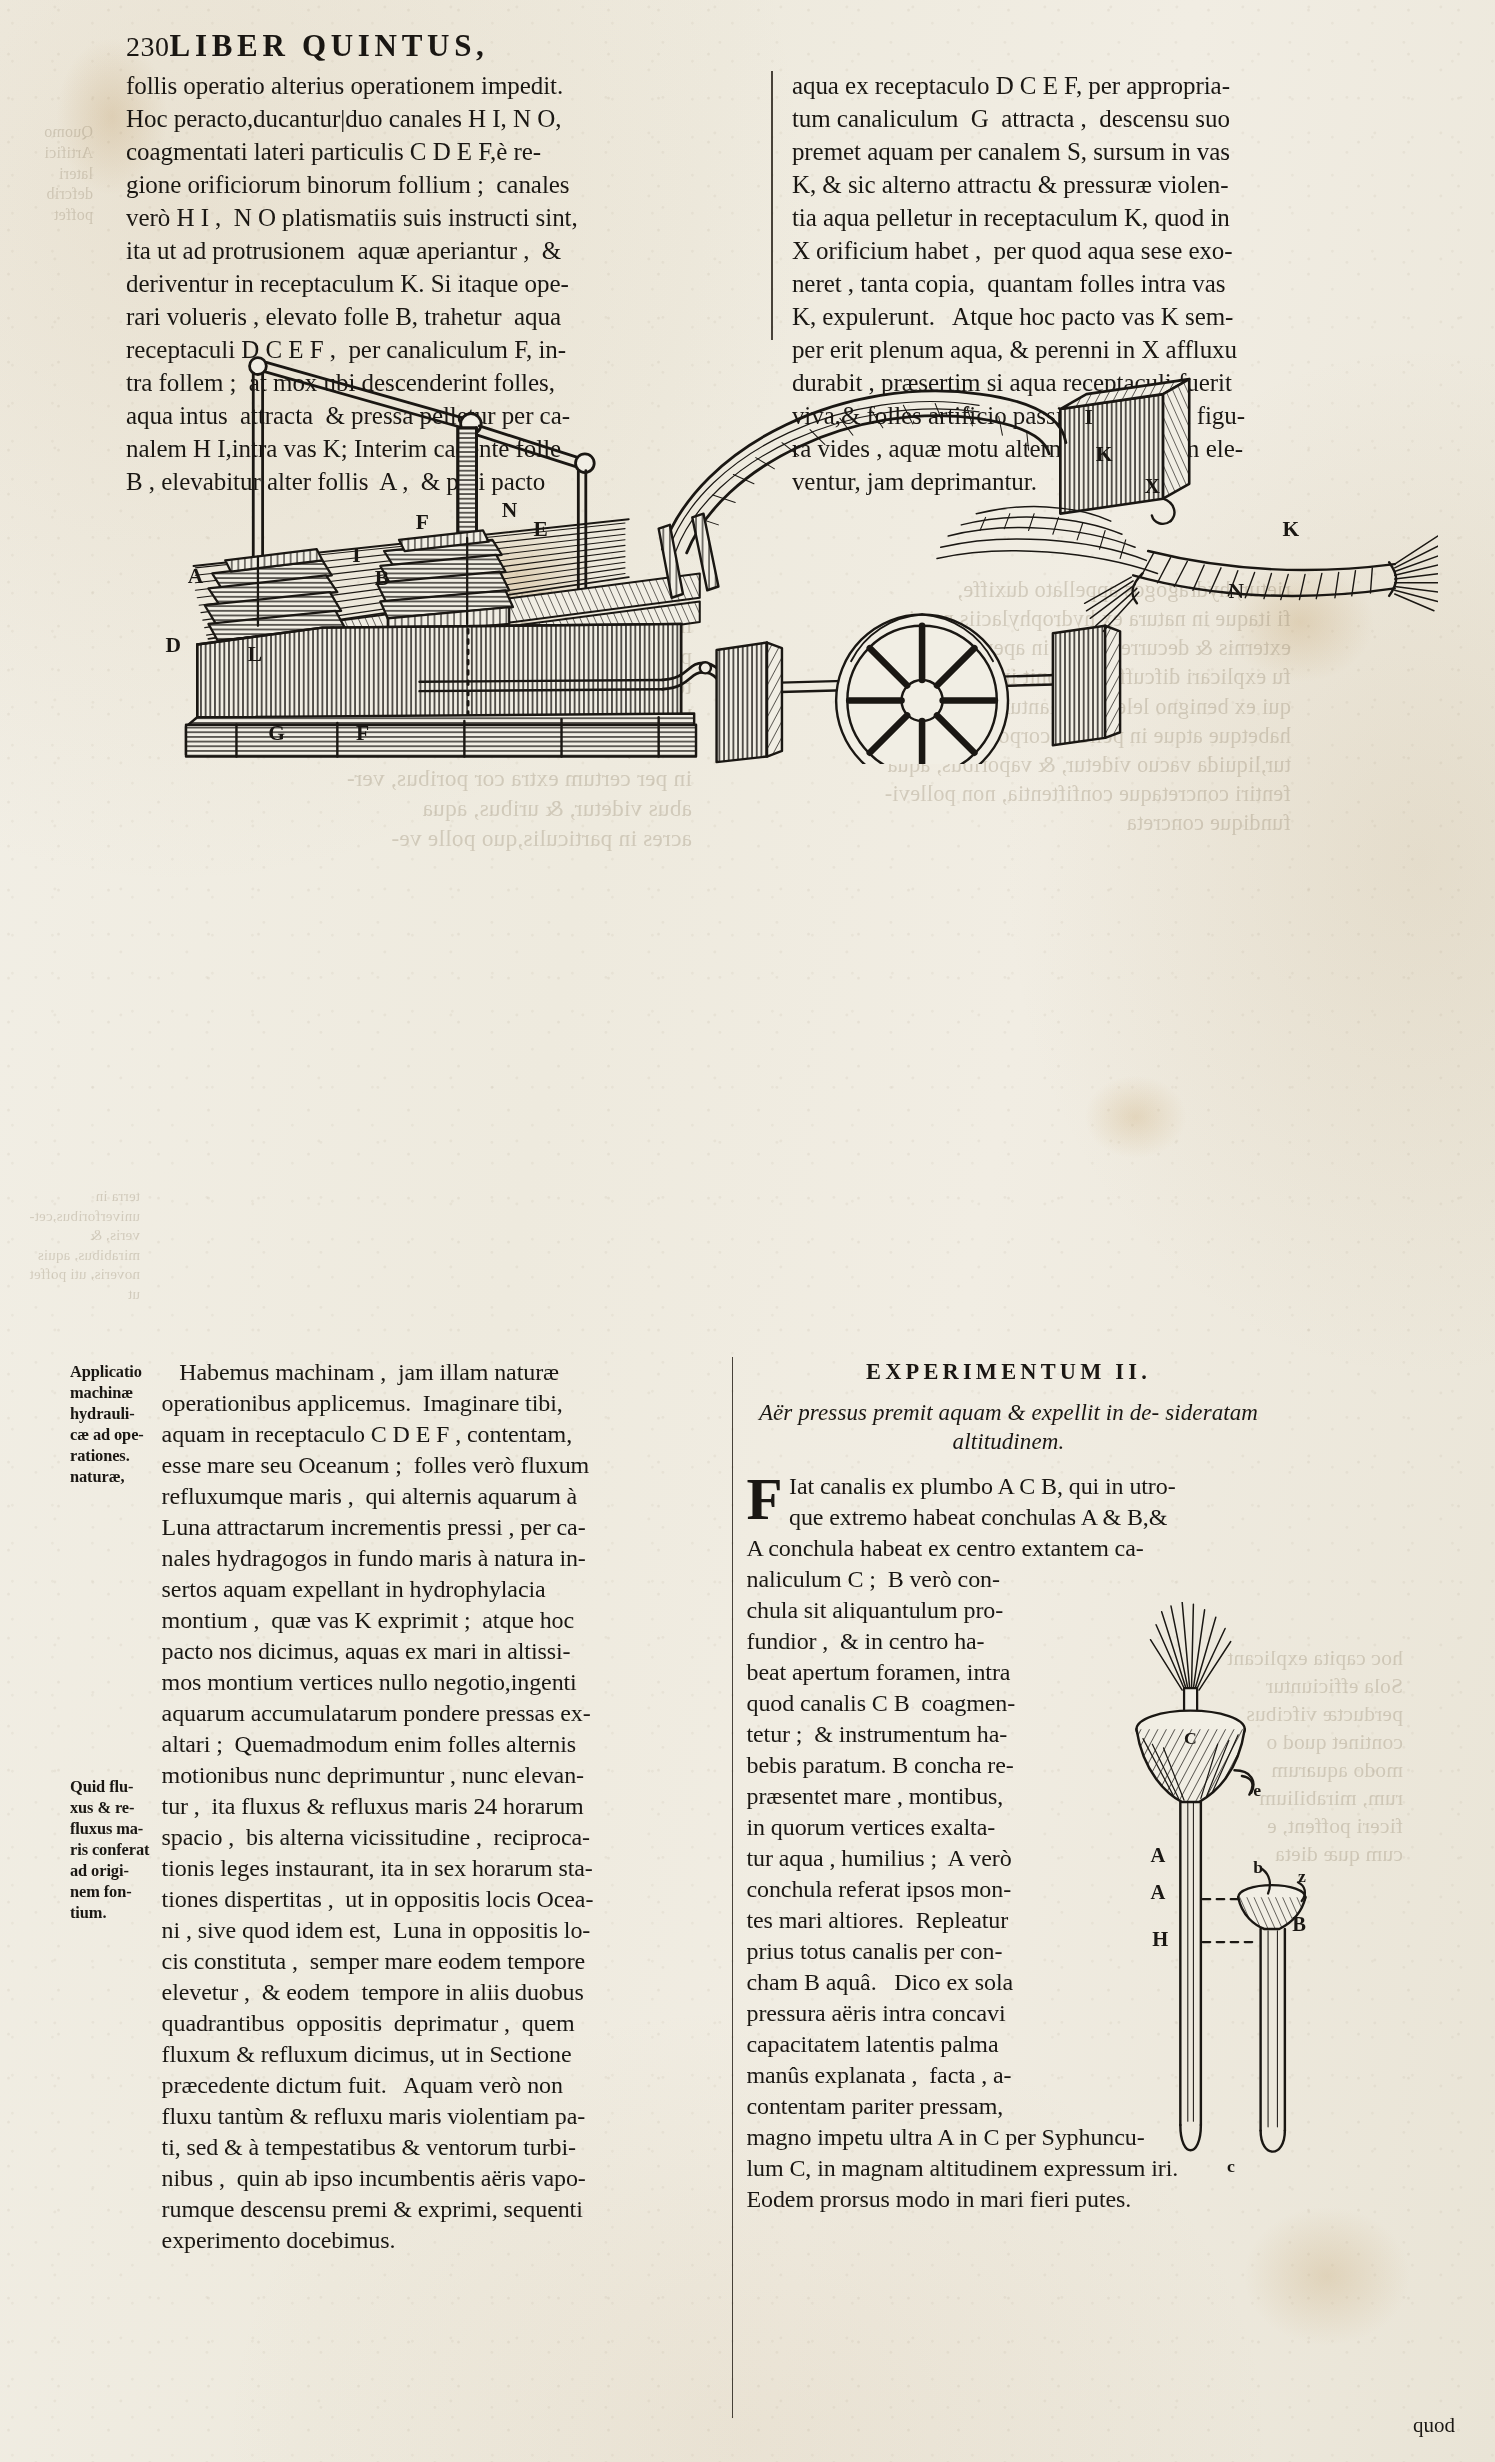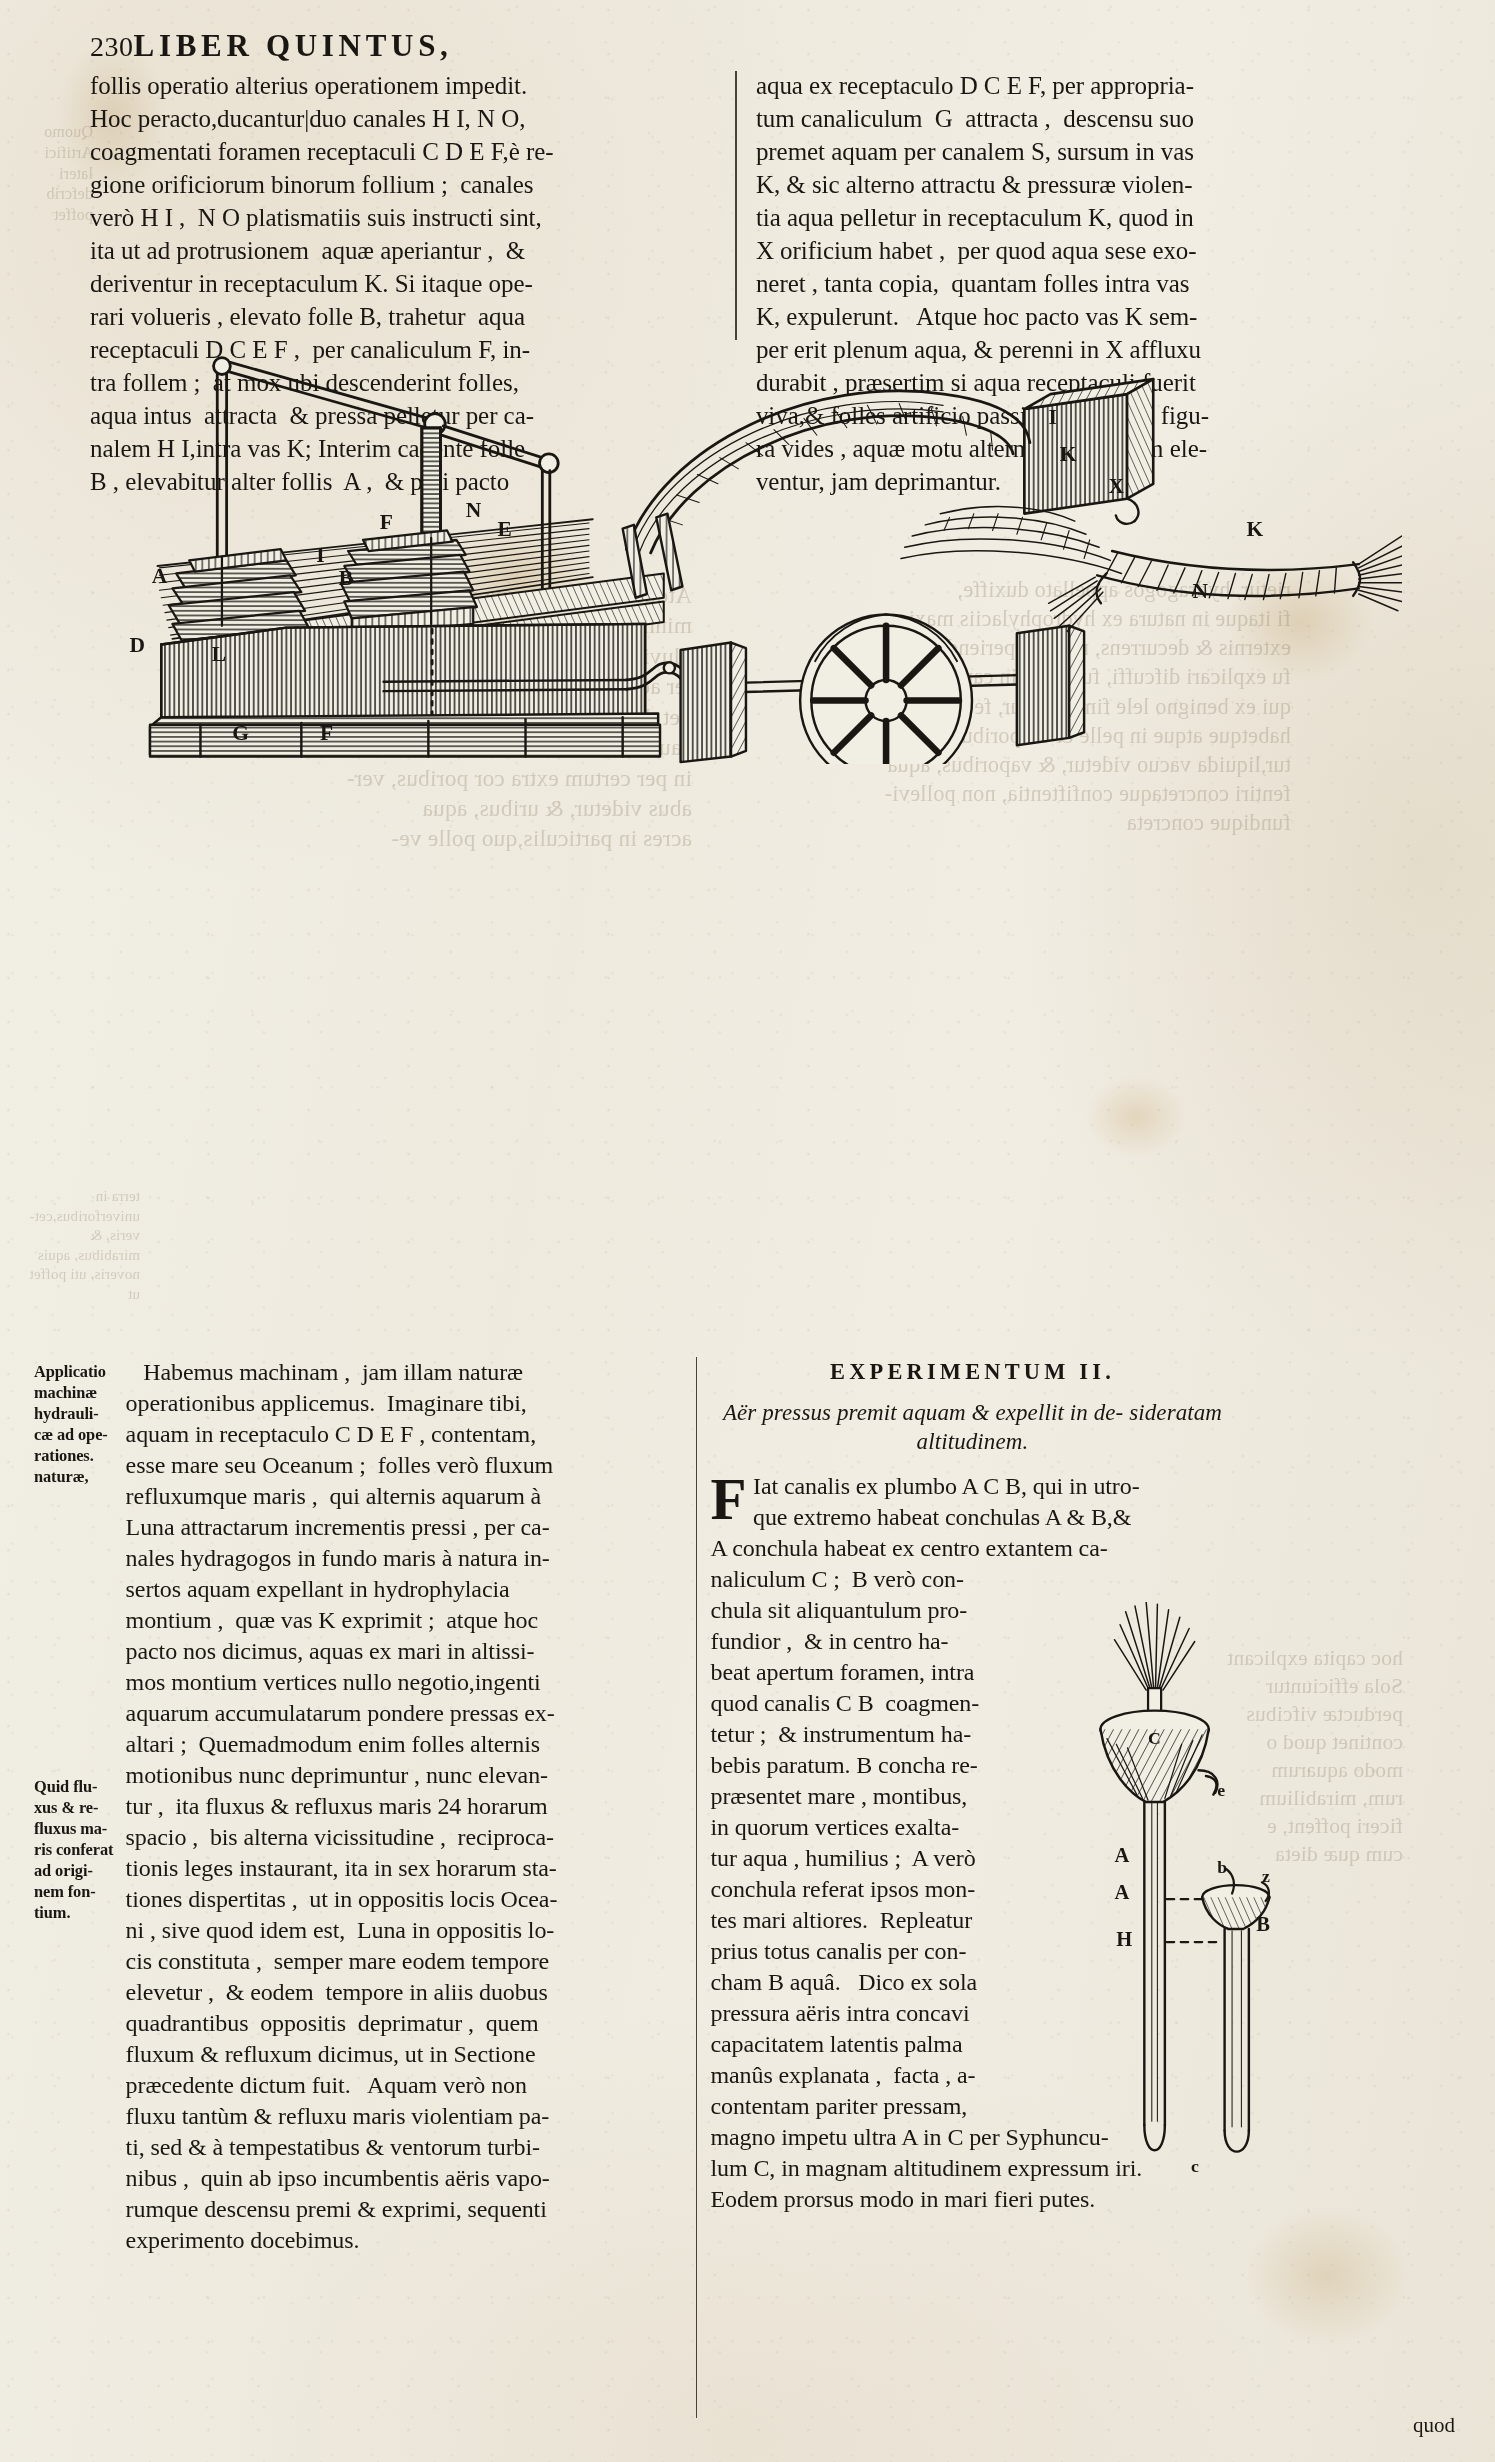--- a/index.html
+++ b/index.html
@@ -35,21 +35,21 @@
 
   
   .ghost {
     position:absolute; color:#8d7f66; opacity:.30;
     transform:scaleX(-1);
     font-family:"Liberation Serif", serif;
     pointer-events:none; white-space:pre-line;
     line-height:1.30; letter-spacing:0.2px;
   }
 
-  #content { position:absolute; inset:0; }
+  #content { position:absolute; inset:0;margin-left:36px; }
 
   
   .headrow {
     position:absolute; left:90px; top:28px; width:1327px;
     display:flex; align-items:baseline;
   }
   .folio { font-size:28px; letter-spacing:0.5px; }
   .runhead {
     flex:1; text-align:left; font-size:31px;
     letter-spacing:4.7px; font-weight:700; padding-right:140px;
@@ -155,21 +155,21 @@
 
   <div class="headrow">
     <div class="folio">230</div>
     <div class="runhead">LIBER QUINTUS,</div>
   </div>
 
   <div id="upper">
     <div class="ucol left" id="ucolL">
         <div class="ln">follis operatio alterius operationem impedit.</div>
         <div class="ln">Hoc peracto,ducantur|duo canales H I, N O,</div>
-        <div class="ln">coagmentati foramen receptaculi C D E F,è re-</div>
+        <div class="ln">coagmentati lateri particulis C D E F,è re-</div>
         <div class="ln">gione orificiorum binorum follium ;  canales</div>
         <div class="ln">verò H I ,  N O platismatiis suis instructi sint,</div>
         <div class="ln">ita ut ad protrusionem  aquæ aperiantur ,  &amp;</div>
         <div class="ln">deriventur in receptaculum K. Si itaque ope-</div>
         <div class="ln">rari volueris , elevato folle B, trahetur  aqua</div>
         <div class="ln">receptaculi D C E F ,  per canaliculum F, in-</div>
         <div class="ln">tra follem ;  at mox ubi descenderint folles,</div>
         <div class="ln">aqua intus  attracta  &amp; pressa pelletur per ca-</div>
         <div class="ln">nalem H I,intra vas K; Interim cadente folle</div>
         <div class="ln">B , elevabitur alter follis  A ,  &amp; pari pacto</div>

